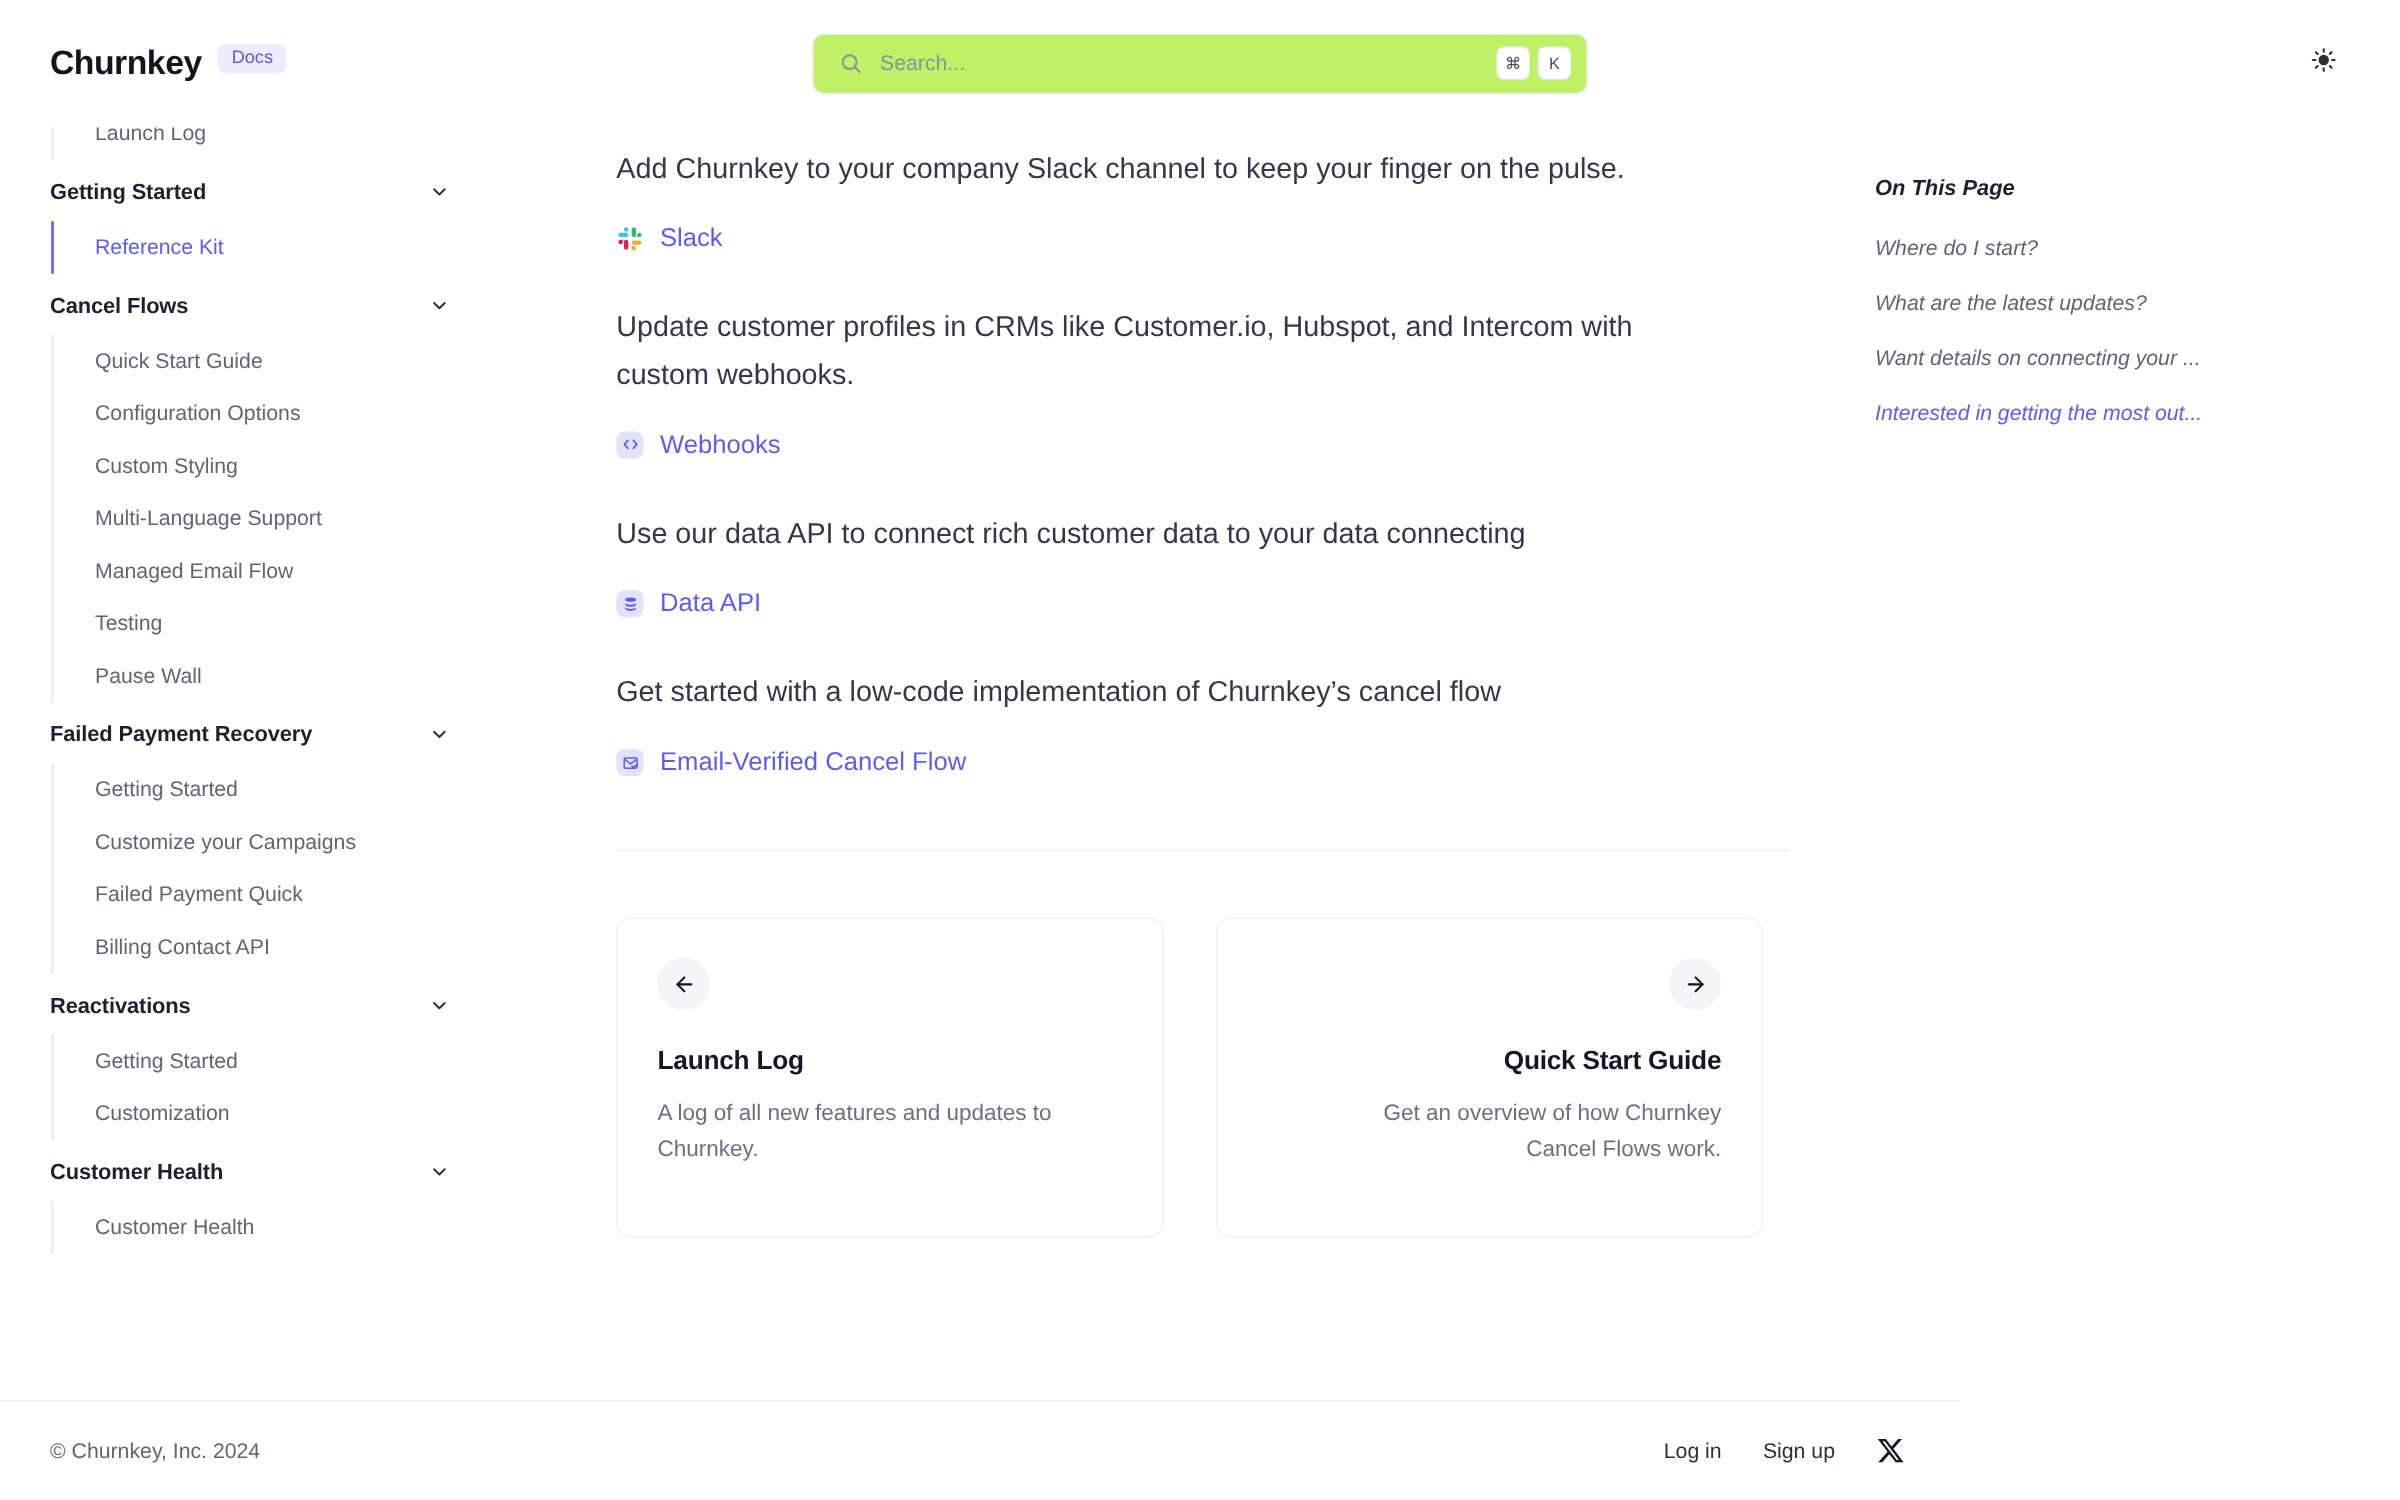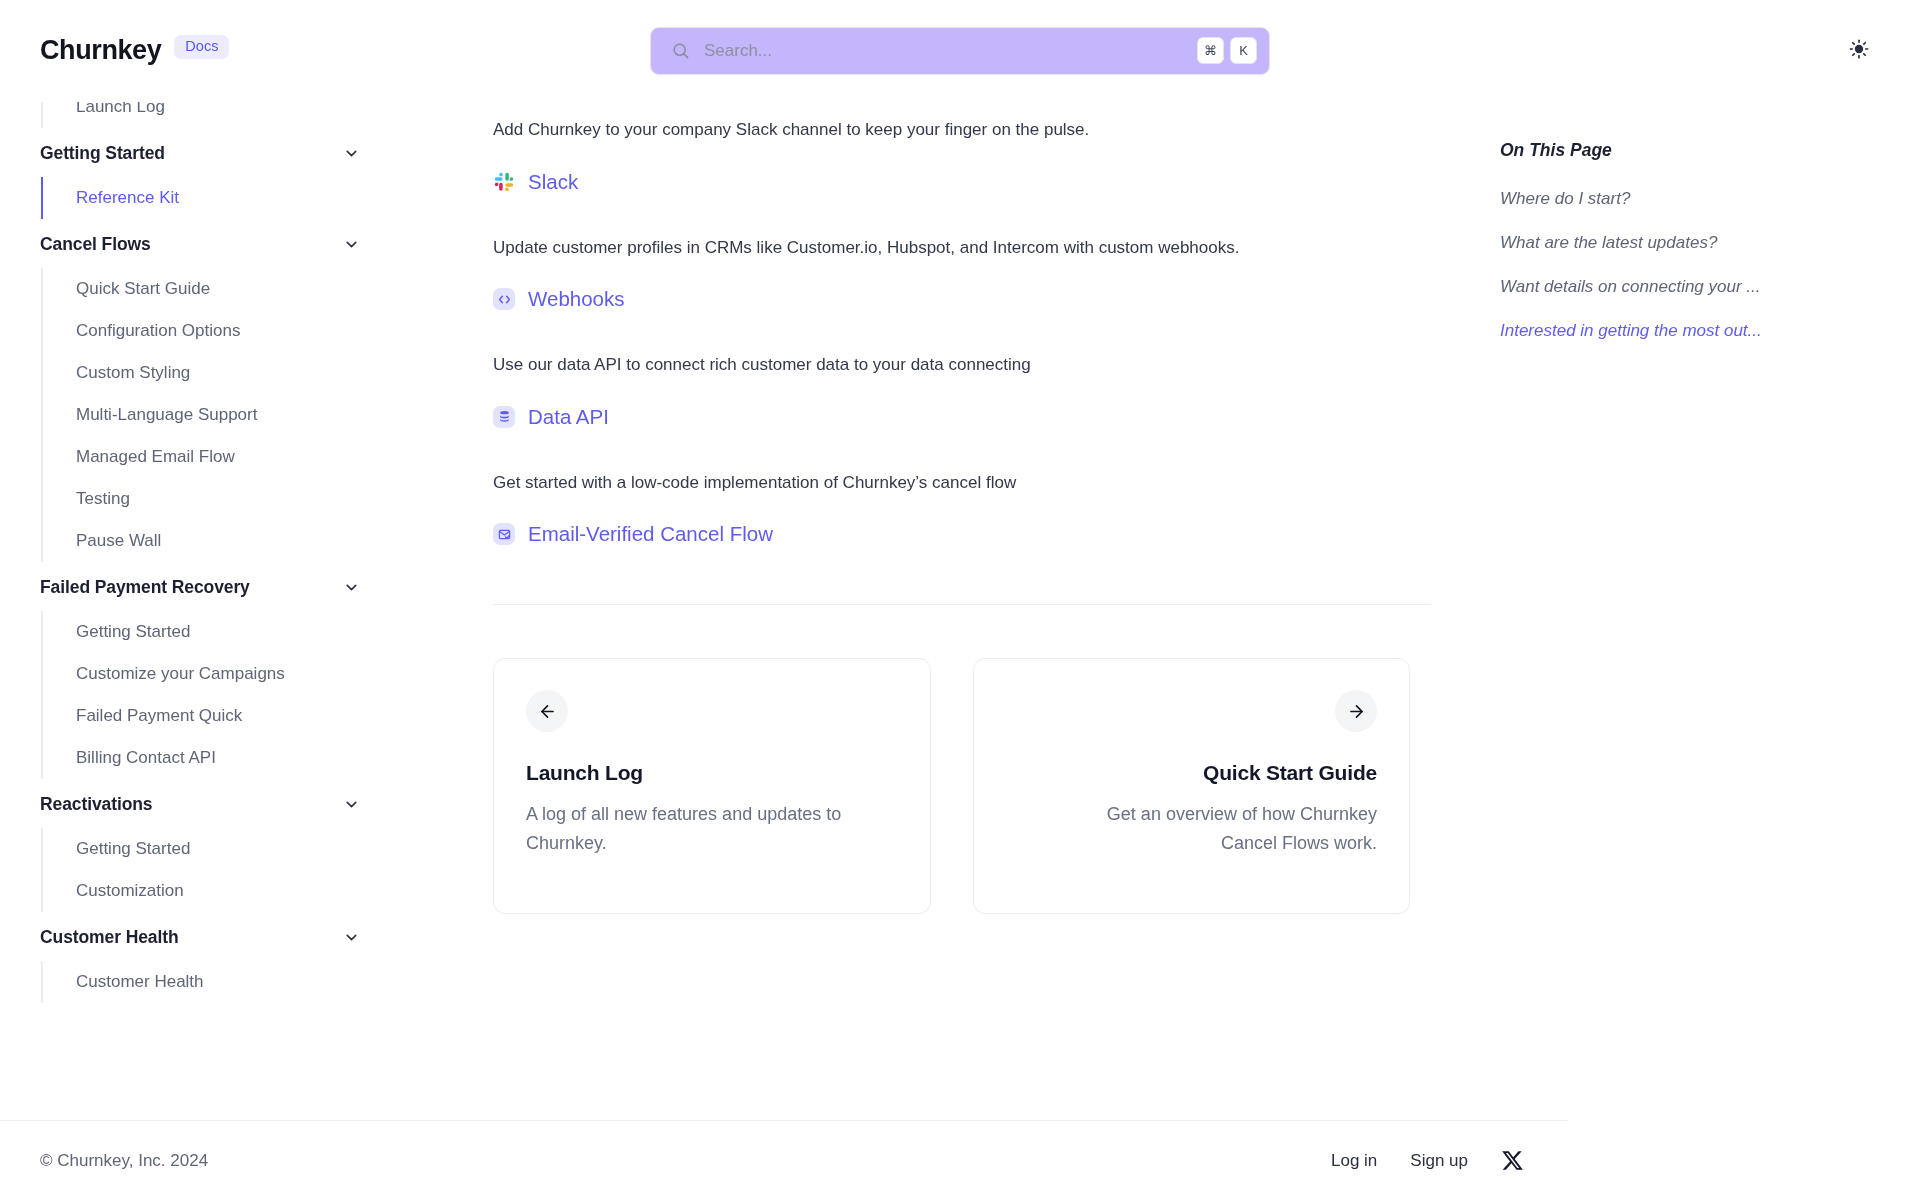--- a/index.html
+++ b/index.html
@@ -54,21 +54,21 @@
     position: absolute;
     left: 650px;
     width: 620px;
     height: 48px;
   }
   .search-box {
     width: 100%;
     height: 100%;
     border: 1px solid #e6e7eb;
     border-radius: 9px;
-    background: #c4b5fd;
+    background: #bef264;
     display: flex;
     align-items: center;
     padding: 0 12px 0 20px;
     box-shadow: 0 1px 2px rgba(17,20,45,0.035);
   }
   .search-icon { display:flex; align-items:center; color:#8a8f9e; margin-right: 14px; }
   .search-input {
     flex: 1;
     border: 0;
     outline: 0;
@@ -172,21 +172,21 @@
   
   .main {
     position: absolute;
     top: 0;
     left: 400px;
     width: 1100px;
     height: 1120px;
     padding: 86px 90px 0 93px;
   }
   .para {
-    font-size: 17px;
+    font-size: 23px;
     line-height: 1.62;
     color: #343949;
     margin: 18px 0 26px;
     max-width: 860px;
   }
   .para.first { margin-top: 30px; }
 
   .link-row {
     display: flex;
     align-items: center;

